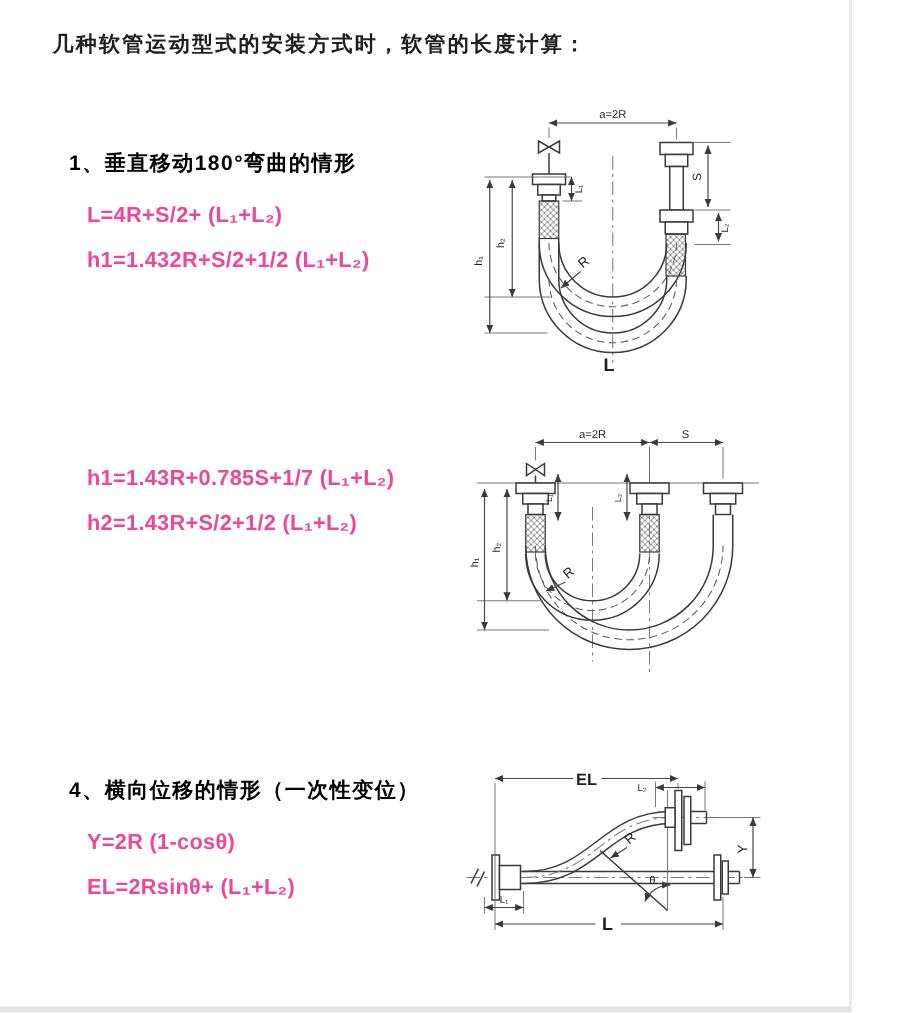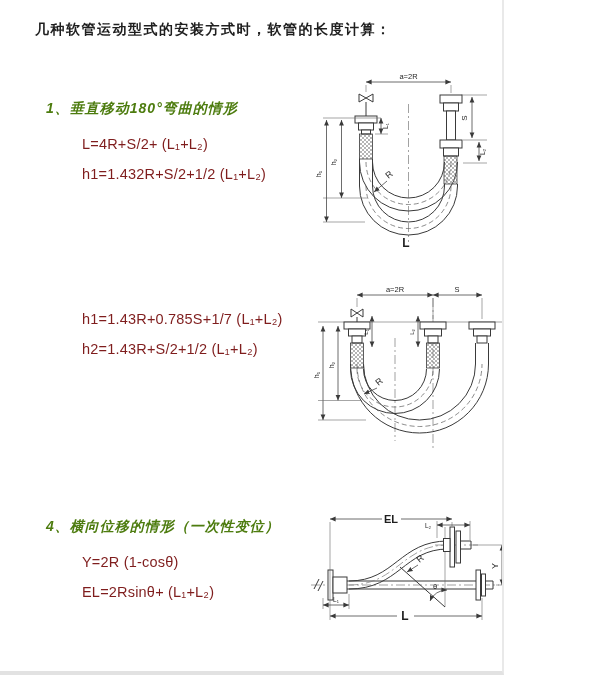--- a/index.html
+++ b/index.html
@@ -1,27 +1,27 @@
 <!DOCTYPE html>
 <html><head>
 <meta charset="utf-8">
 <style>
   html,body{margin:0;padding:0;background:#ffffff;}
   .page{
-    position:relative;width:504px;height:675px;background:#fff;overflow:hidden;
+    position:relative;width:568px;height:675px;background:#fff;overflow:hidden;
     font-family:"Liberation Sans","DejaVu Sans",sans-serif;color:#222;
     border-right:2px solid #e9e9e9;border-bottom:4px solid #e2e2e2;box-sizing:border-box;
   }
   .title{
     position:absolute;left:35px;top:21px;font-size:14px;font-weight:bold;
     letter-spacing:1.5px;color:#1f1f1f;
   }
   .section{position:absolute;left:46px;}
-  .heading{font-size:14px;font-weight:bold;letter-spacing:1px;color:#4d7c0f;height:20px;margin-bottom:10px;font-style:italic;}
-  .formula{margin-left:36px;font-size:14.5px;font-weight:normal;letter-spacing:.2px;line-height:29.5px;color:#7f1d1d;white-space:pre;}
+  .heading{font-size:14px;font-weight:bold;letter-spacing:1px;color:#000000;height:20px;margin-bottom:10px;}
+  .formula{margin-left:12px;font-size:14.5px;font-weight:bold;letter-spacing:.2px;line-height:29.5px;color:#ec4899;white-space:pre;}
   .diag{position:absolute;}
   
   .obj{stroke:#3a3a3a;stroke-width:1;fill:none;}
   .objf{stroke:#3a3a3a;stroke-width:1;fill:#ffffff;}
   .dim{stroke:#474747;stroke-width:.8;fill:none;}
   .ext{stroke:#6a6a6a;stroke-width:.6;fill:none;}
   .cl{stroke:#7a7a7a;stroke-width:.7;fill:none;stroke-dasharray:9 3 2 3;}
   .dsh{stroke:#5a5a5a;stroke-width:.7;fill:none;stroke-dasharray:5 3;}
   .lbl{font-family:"Liberation Sans","DejaVu Sans",sans-serif;fill:#1f1f1f;}
 </style>

